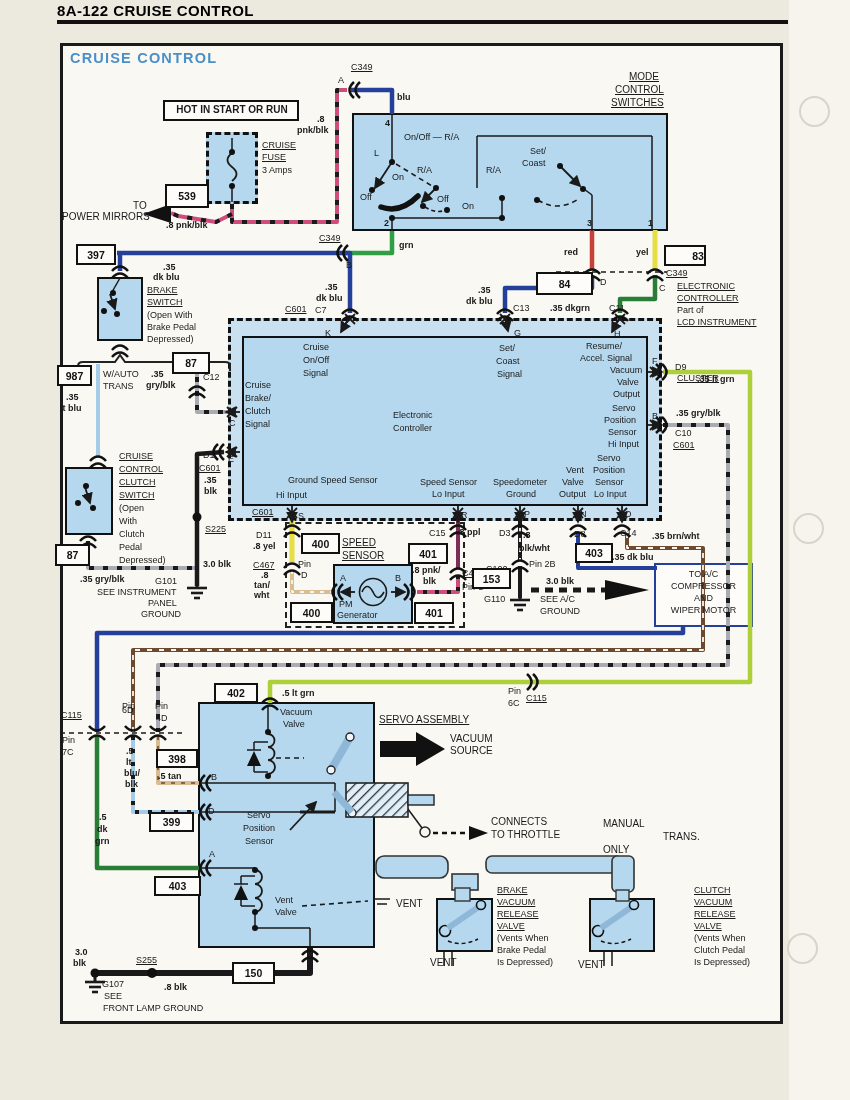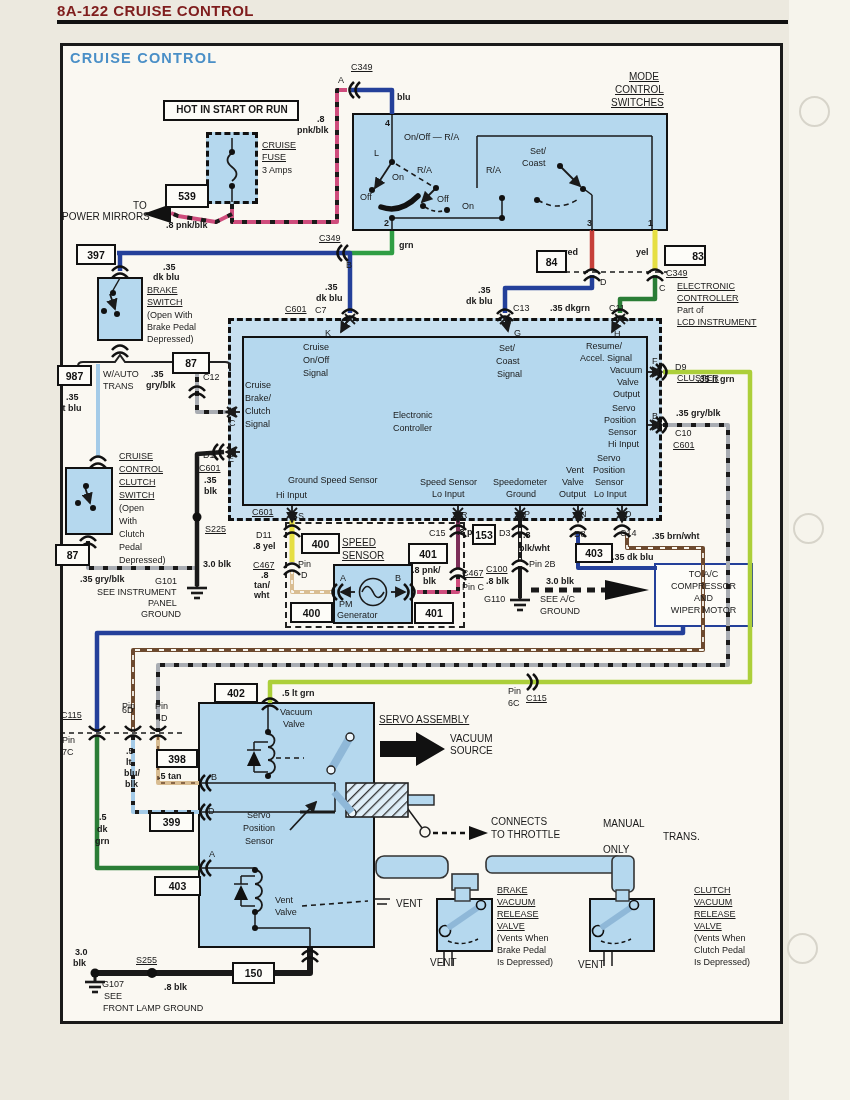--- a/index.html
+++ b/index.html
@@ -1,20 +1,20 @@
 <!DOCTYPE html>
 <html><head>
 <meta charset="utf-8">
 <style>
   html,body{margin:0;padding:0}
   body{width:850px;height:1100px;position:relative;background:#ece9df;font-family:"Liberation Sans",sans-serif;overflow:hidden}
   #stage{position:absolute;left:0;top:0;width:850px;height:1100px}
   .margin-strip{position:absolute;left:789px;top:0;width:61px;height:1100px;background:#f6f4ec}
   .hole{position:absolute;width:27px;height:27px;border:2.5px solid #d7d4ca;border-radius:50%;background:#f6f4ec}
-  .hdr{position:absolute;left:57px;top:2px;font-size:15px;font-weight:bold;color:#7f1d1d;letter-spacing:.4px}
+  .hdr{position:absolute;left:57px;top:2px;font-size:15px;font-weight:bold;color:#000000;letter-spacing:.4px}
   .hdr-rule{position:absolute;left:57px;top:20px;width:731px;height:3.5px;background:#111}
   .frame{position:absolute;left:60px;top:43px;width:717px;height:975px;border:3px solid #1a1a1a;background:#faf8f2}
   .title{position:absolute;left:70px;top:50px;font-size:14.5px;font-weight:bold;color:#4a8fc7;letter-spacing:1.2px}
   .comp{position:absolute;background:#b5d8ee;border:2px solid #111;box-sizing:border-box}
   .comp.dashed{border:3px dashed #111}
   .comp.white{background:#fdfcf8}
   .comp.none{background:transparent;border:2px dashed #222}
   .comp.navy{background:#fdfcf8;border:2.5px solid #24409a}
   .comp.outer{background:#c8e0f0;border:3px dashed #111}
   svg{position:absolute;left:0;top:0;z-index:30}
@@ -536,28 +536,28 @@
     <div class="lbl s10" style="left: 578px; top: 959px;">VENT</div>
     <div class="lbl b" style="left: 75px; top: 948px;">3.0</div>
     <div class="lbl b" style="left: 73px; top: 959px;">blk</div>
     <div class="lbl u" style="left: 136px; top: 956px;">S255</div>
     <div class="lbl " style="left: 102px; top: 980px;">G107</div>
     <div class="lbl " style="left: 104px; top: 992px;">SEE</div>
     <div class="lbl " style="left: 103px; top: 1004px;">FRONT  LAMP  GROUND</div>
     <div class="lbl b" style="left: 164px; top: 983px;">.8 blk</div>
     <div class="tag" style="left: 165px; top: 184px; width: 44px; height: 24px;">539</div>
     <div class="tag" style="left: 76px; top: 244px; width: 40px; height: 21px;">397</div>
-    <div class="tag" style="left: 536px; top: 250px; width: 31px; height: 23px;">84</div>
+    <div class="tag" style="left: 536px; top: 272px; width: 57px; height: 23px;">84</div>
     <div class="tag" style="left: 664px; top: 245px; width: 42px; height: 21px; padding-left: 26px;">83</div>
     <div class="tag" style="left: 57px; top: 365px; width: 35px; height: 21px;">987</div>
     <div class="tag" style="left: 172px; top: 352px; width: 38px; height: 22px;">87</div>
     <div class="tag" style="left: 55px; top: 544px; width: 35px; height: 22px;">87</div>
     <div class="tag" style="left: 301px; top: 533px; width: 39px; height: 21px;">400</div>
     <div class="tag" style="left: 408px; top: 543px; width: 40px; height: 21px;">401</div>
-    <div class="tag" style="left: 472px; top: 524px; width: 24px; height: 21px;">153</div>
+    <div class="tag" style="left: 472px; top: 568px; width: 39px; height: 21px;">153</div>
     <div class="tag" style="left: 575px; top: 543px; width: 38px; height: 20px;">403</div>
     <div class="tag" style="left: 290px; top: 602px; width: 43px; height: 21px;">400</div>
     <div class="tag" style="left: 414px; top: 602px; width: 40px; height: 22px;">401</div>
     <div class="tag" style="left: 214px; top: 683px; width: 44px; height: 20px;">402</div>
     <div class="tag" style="left: 156px; top: 749px; width: 42px; height: 19px;">398</div>
     <div class="tag" style="left: 149px; top: 812px; width: 45px; height: 20px;">399</div>
     <div class="tag" style="left: 154px; top: 876px; width: 47px; height: 20px;">403</div>
     <div class="tag" style="left: 232px; top: 962px; width: 43px; height: 22px;">150</div>
   </div>
 

